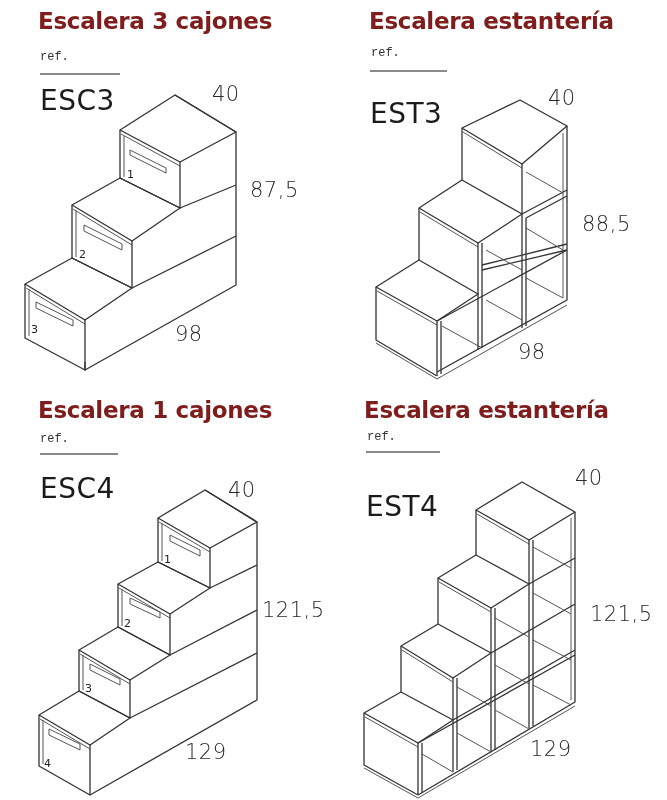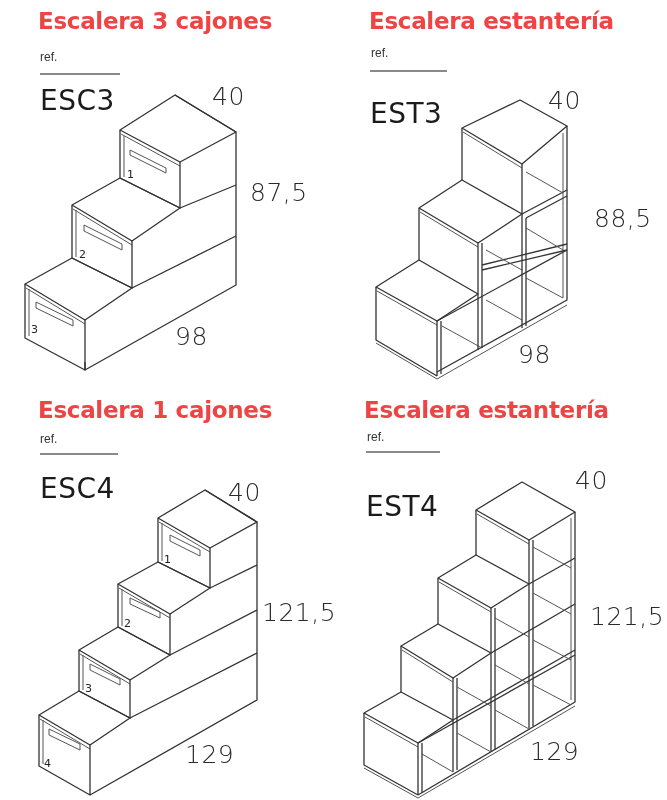--- a/index.html
+++ b/index.html
@@ -1,22 +1,22 @@
 <!DOCTYPE html>
 <html><head>
 <meta charset="utf-8">
 <style>
   html,body{margin:0;padding:0;background:#ffffff;}
   body{width:667px;height:800px;position:relative;overflow:hidden;font-family:"DejaVu Sans","Liberation Sans",sans-serif;color:#1c1c1c;}
   .panel{position:absolute;}
-  .title{position:absolute;font-family:"DejaVu Sans",sans-serif;font-weight:bold;font-size:23px;letter-spacing:-0.3px;white-space:nowrap;color:#ef4444;}
-  .ref{position:absolute;font-family:Liberation Sans, sans-serif;font-size:12px;color:#333;}
+  .title{position:absolute;font-family:"DejaVu Sans",sans-serif;font-weight:bold;font-size:23px;letter-spacing:-0.3px;white-space:nowrap;color:#7f1d1d;}
+  .ref{position:absolute;font-family:Liberation Mono, monospace;font-size:12px;color:#333;}
   .rule{position:absolute;height:2px;background:#8a8a8a;}
   .code{position:absolute;font-family:"DejaVu Sans",sans-serif;font-size:28px;color:#1b1b1b;letter-spacing:0.5px;}
-  .dim{position:absolute;font-family:"DejaVu Sans",sans-serif;font-weight:200;font-size:25px;color:#2a2a2a;letter-spacing:0.5px;text-align:center;}
+  .dim{position:absolute;font-family:"DejaVu Sans",sans-serif;font-weight:200;font-size:21px;color:#2a2a2a;letter-spacing:0.5px;text-align:center;}
   svg.drawing{position:absolute;left:0;top:0;}
   svg .ln{fill:none;stroke:#333;stroke-width:1.3;stroke-linejoin:round;}
   svg .thin{fill:none;stroke:#555;stroke-width:1;}
   svg text.num{font-family:"DejaVu Sans",sans-serif;font-size:11px;fill:#222;}
 </style>
 </head>
 <body>
 
 <svg class="drawing" width="667" height="800" viewBox="0 0 667 800">
 
@@ -180,21 +180,21 @@
   <div class="dim" style="left:250px;top:178px;">87,5</div>
   <div class="dim" style="left:175px;top:322px;">98</div>
 </div>
 
 <div class="panel">
   <div class="title" style="left:369px;top:8px;">Escalera estantería</div>
   <div class="ref" style="left:371px;top:46px;">ref.</div>
   <div class="rule" style="left:370px;top:70px;width:77px;"></div>
   <div class="code" style="left:370px;top:97px;">EST3</div>
   <div class="dim" style="left:548px;top:86px;">40</div>
-  <div class="dim" style="left:582px;top:204px;margin-left:12px;">88,5</div>
+  <div class="dim" style="left:582px;top:212px;">88,5</div>
   <div class="dim" style="left:518px;top:340px;">98</div>
 </div>
 
 <div class="panel">
   <div class="title" style="left:38px;top:397px;">Escalera 1 cajones</div>
   <div class="ref" style="left:40px;top:432px;">ref.</div>
   <div class="rule" style="left:40px;top:453px;width:78px;"></div>
   <div class="code" style="left:40px;top:472px;">ESC4</div>
   <div class="dim" style="left:228px;top:478px;">40</div>
   <div class="dim" style="left:262px;top:598px;">121,5</div>

